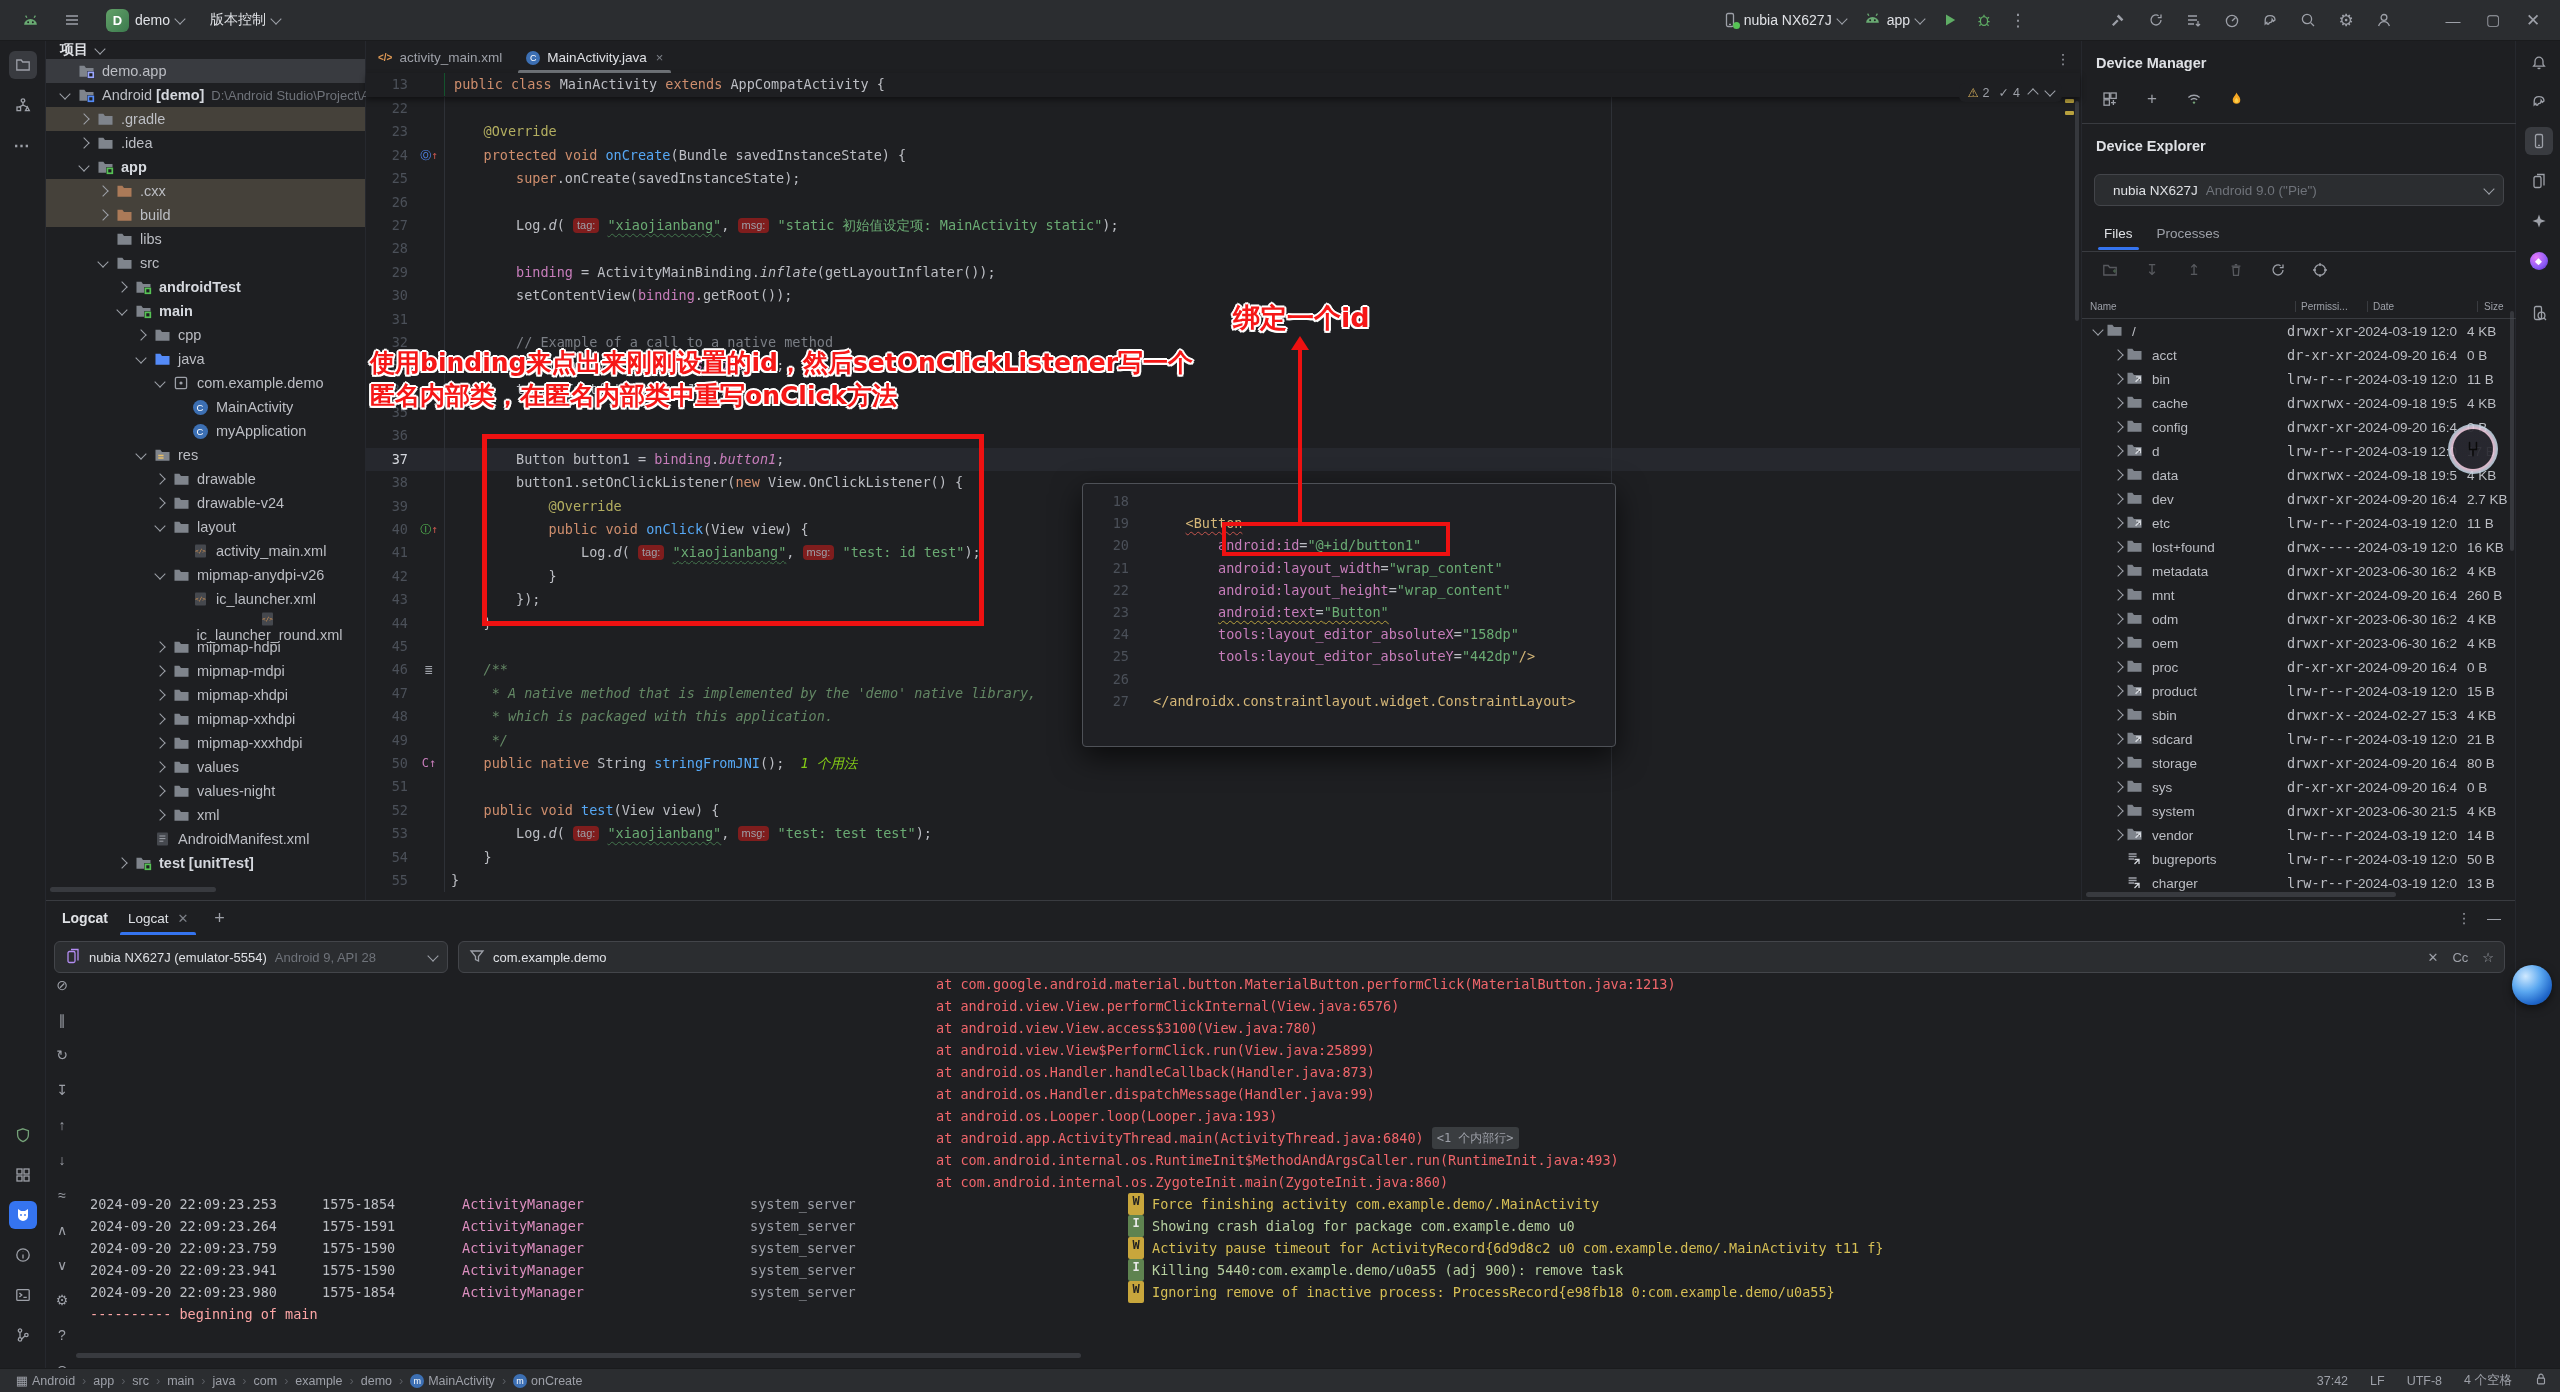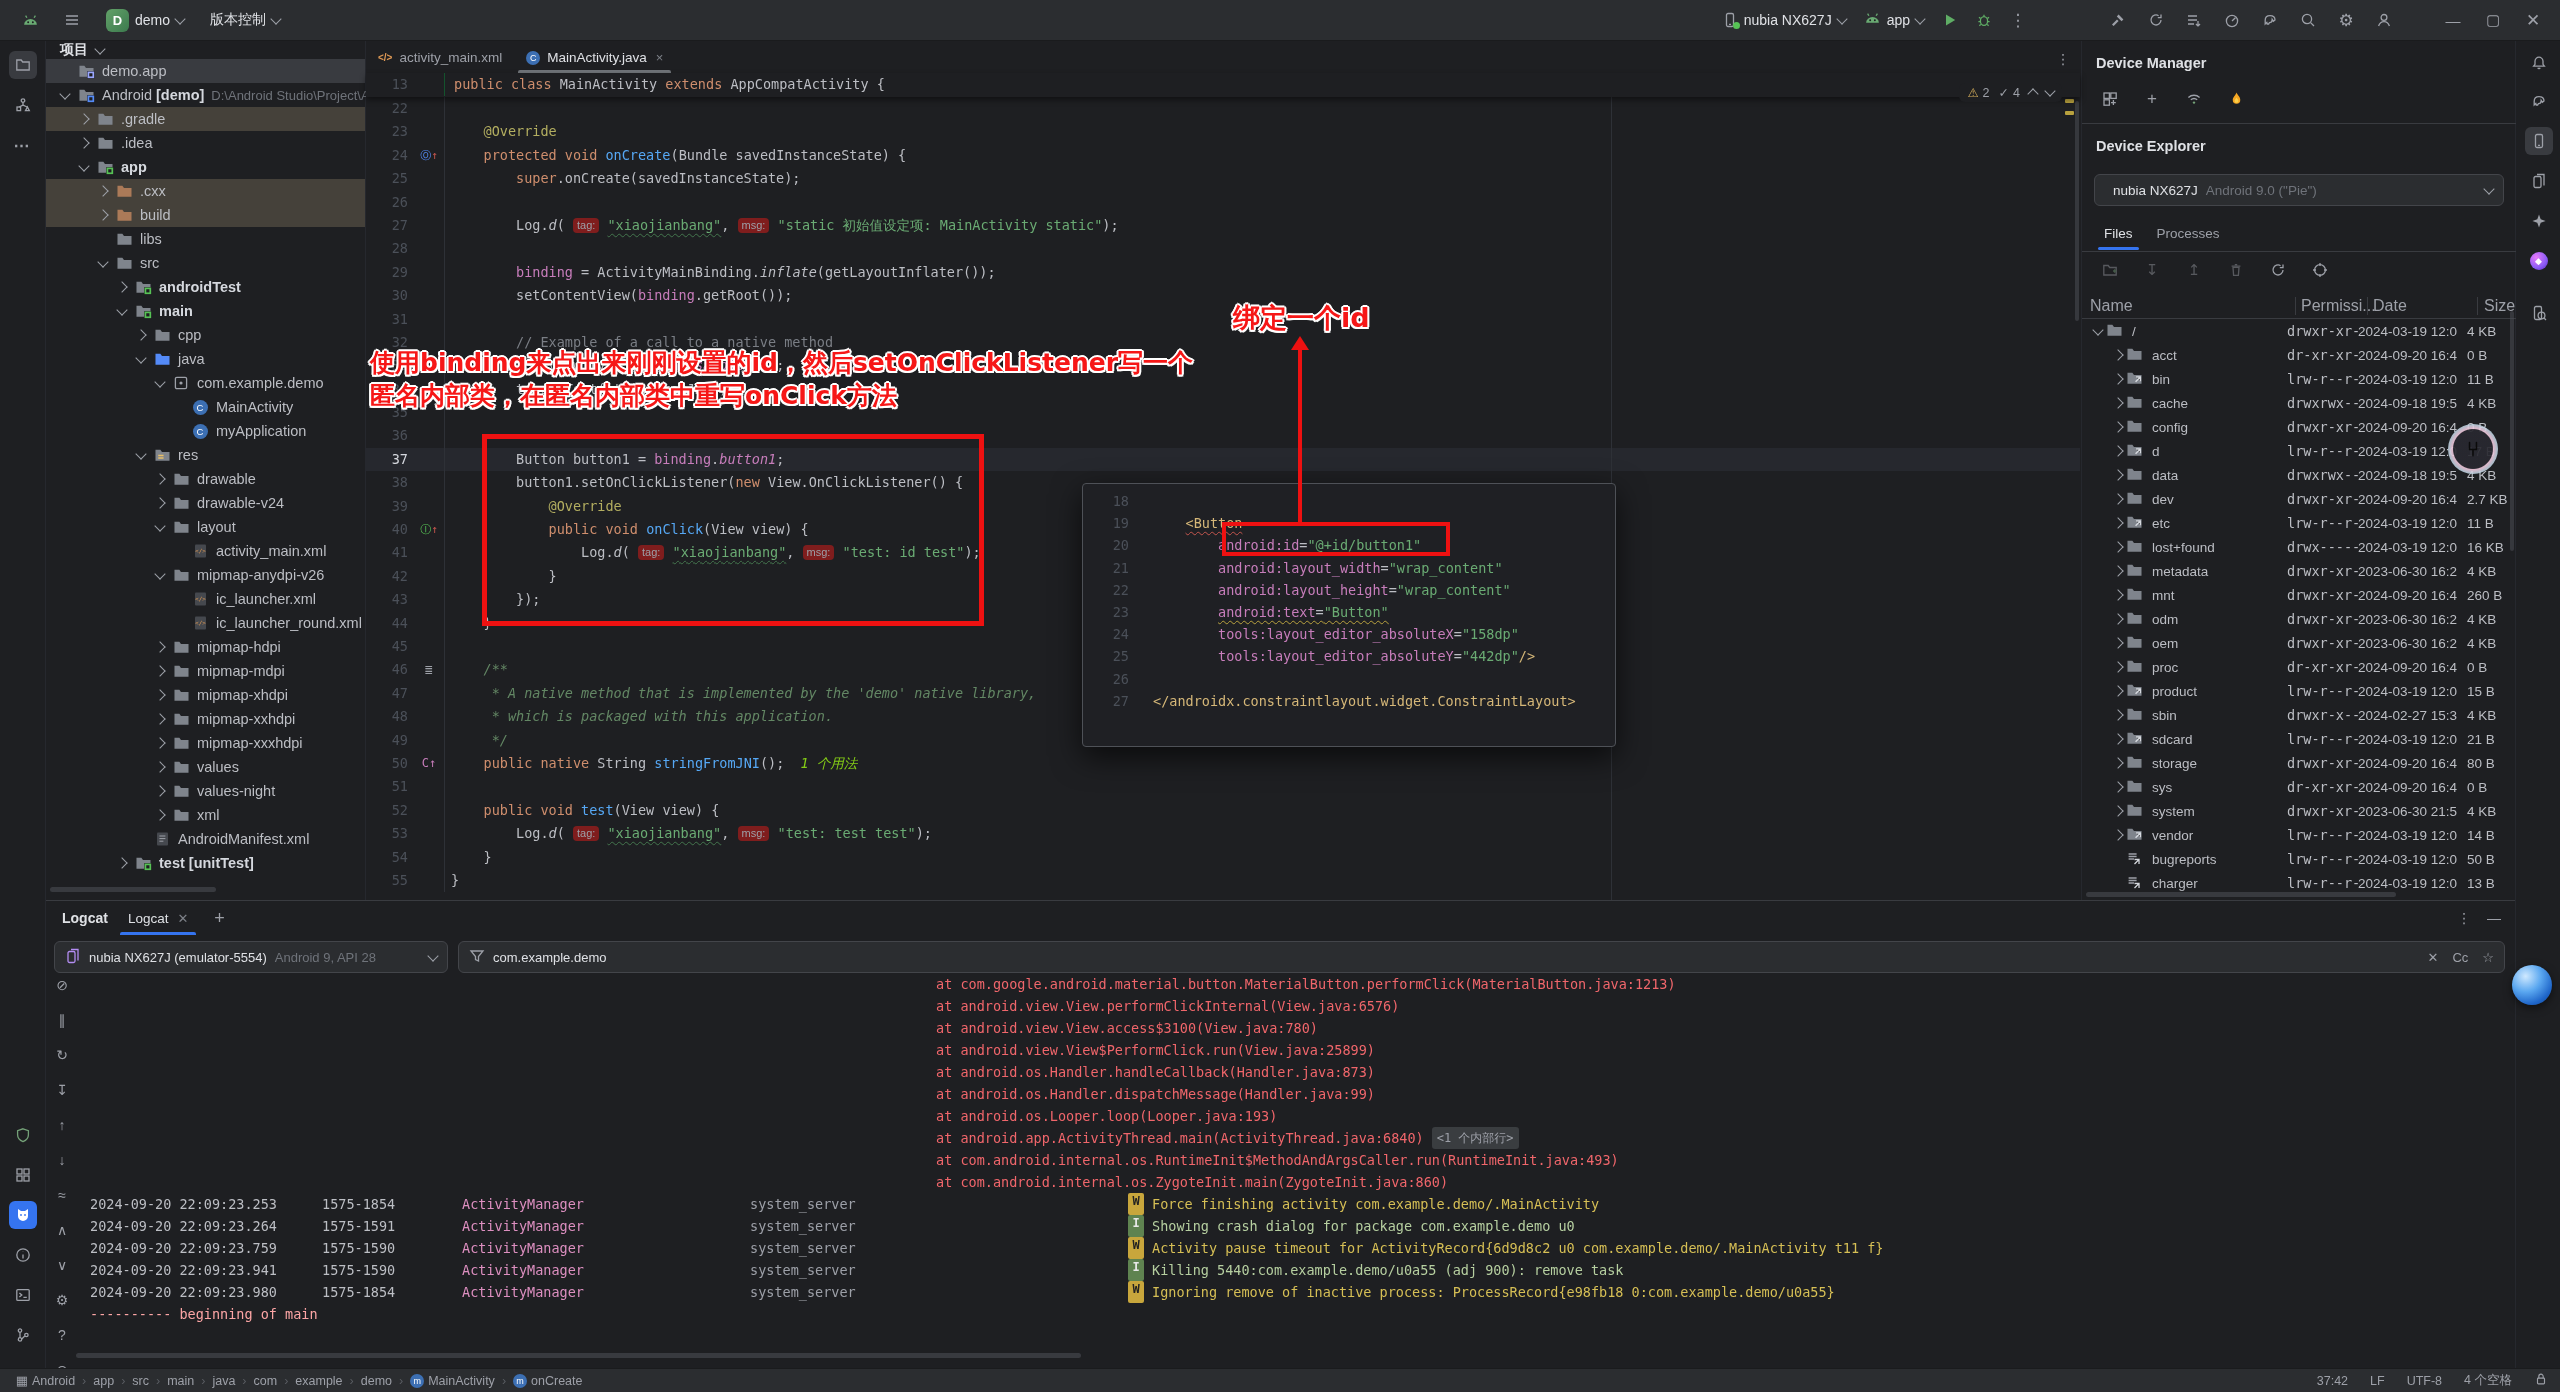--- a/index.html
+++ b/index.html
@@ -76,21 +76,21 @@
   
   #devpanel{left:2081px;top:41px;width:434px;height:859px;border-left:1px solid #26282e;}
   .dp-title{font-weight:bold;color:#dfe1e5;font-size:14.5px;padding:14px 14px 10px;}
   .dp-toolbar{display:flex;align-items:center;gap:14px;padding:4px 14px 10px;border-bottom:1px solid #393b40;color:#9da0a8;}
   .dd{margin:10px 12px;height:30px;border:1px solid #43454a;background:#2b2d30;border-radius:6px;display:flex;align-items:center;gap:8px;padding:0 10px;font-size:13.5px;color:#dfe1e5;}
   .dd .dim{color:#6f737a;}
   .dtabs{display:flex;gap:4px;padding:2px 12px;border-bottom:1px solid #393b40;}
   .dtab{padding:8px 10px;font-size:13.5px;color:#9da0a8;position:relative;}
   .dtab.act{color:#dfe1e5;}
   .dtab.act:after{content:"";position:absolute;left:4px;right:4px;bottom:-1px;height:3px;background:#3574f0;border-radius:2px;}
-  .dhead{display:flex;height:24px;align-items:center;color:#9da0a8;font-size:16px;border-bottom:1px solid #393b40;}
+  .dhead{display:flex;height:24px;align-items:center;color:#9da0a8;font-size:10px;border-bottom:1px solid #393b40;}
   .dcol-name{width:205px;padding-left:8px;}
   .dcol-perm{width:66px;border-left:1px solid #393b40;padding-left:5px;}
   .dcol-date{width:104px;border-left:1px solid #393b40;padding-left:5px;}
   .dcol-size{flex:1;border-left:1px solid #393b40;padding-left:6px;}
   .drow{display:flex;height:24px;align-items:center;font-size:13.5px;white-space:nowrap;color:#bcbec4;}
   .drow .nm{width:205px;display:flex;align-items:center;overflow:hidden;}
   .drow .pm{width:71px;overflow:hidden;}
   .drow .dt{width:109px;overflow:hidden;}
   .drow .sz{flex:1;overflow:hidden;}
   
@@ -589,21 +589,21 @@
         <div class="trow" style="padding-left: 124px;">
           <span class="tchev"></span>
           <span class="ticon">
             <svg width="15" height="16" viewBox="0 0 15 16">
               <rect x="2" y="1.4" width="11" height="13.2" rx="1" fill="#45484e"></rect>
               <text x="7.5" y="10" font-size="6" fill="#e09a55" text-anchor="middle" font-family="monospace">&lt;/&gt;</text>
             </svg>
           </span>
           <span style="margin-left: 4px;">ic_launcher.xml</span>
         </div>
-        <div class="trow" style="padding-left: 124px;">
+        <div class="trow" style="padding-left: 124px; flex-direction: column;">
           <span class="tchev"></span>
           <span class="ticon">
             <svg width="15" height="16" viewBox="0 0 15 16">
               <rect x="2" y="1.4" width="11" height="13.2" rx="1" fill="#45484e"></rect>
               <text x="7.5" y="10" font-size="6" fill="#e09a55" text-anchor="middle" font-family="monospace">&lt;/&gt;</text>
             </svg>
           </span>
           <span style="margin-left: 4px;">ic_launcher_round.xml</span>
         </div>
         <div class="trow" style="padding-left: 105px;">

